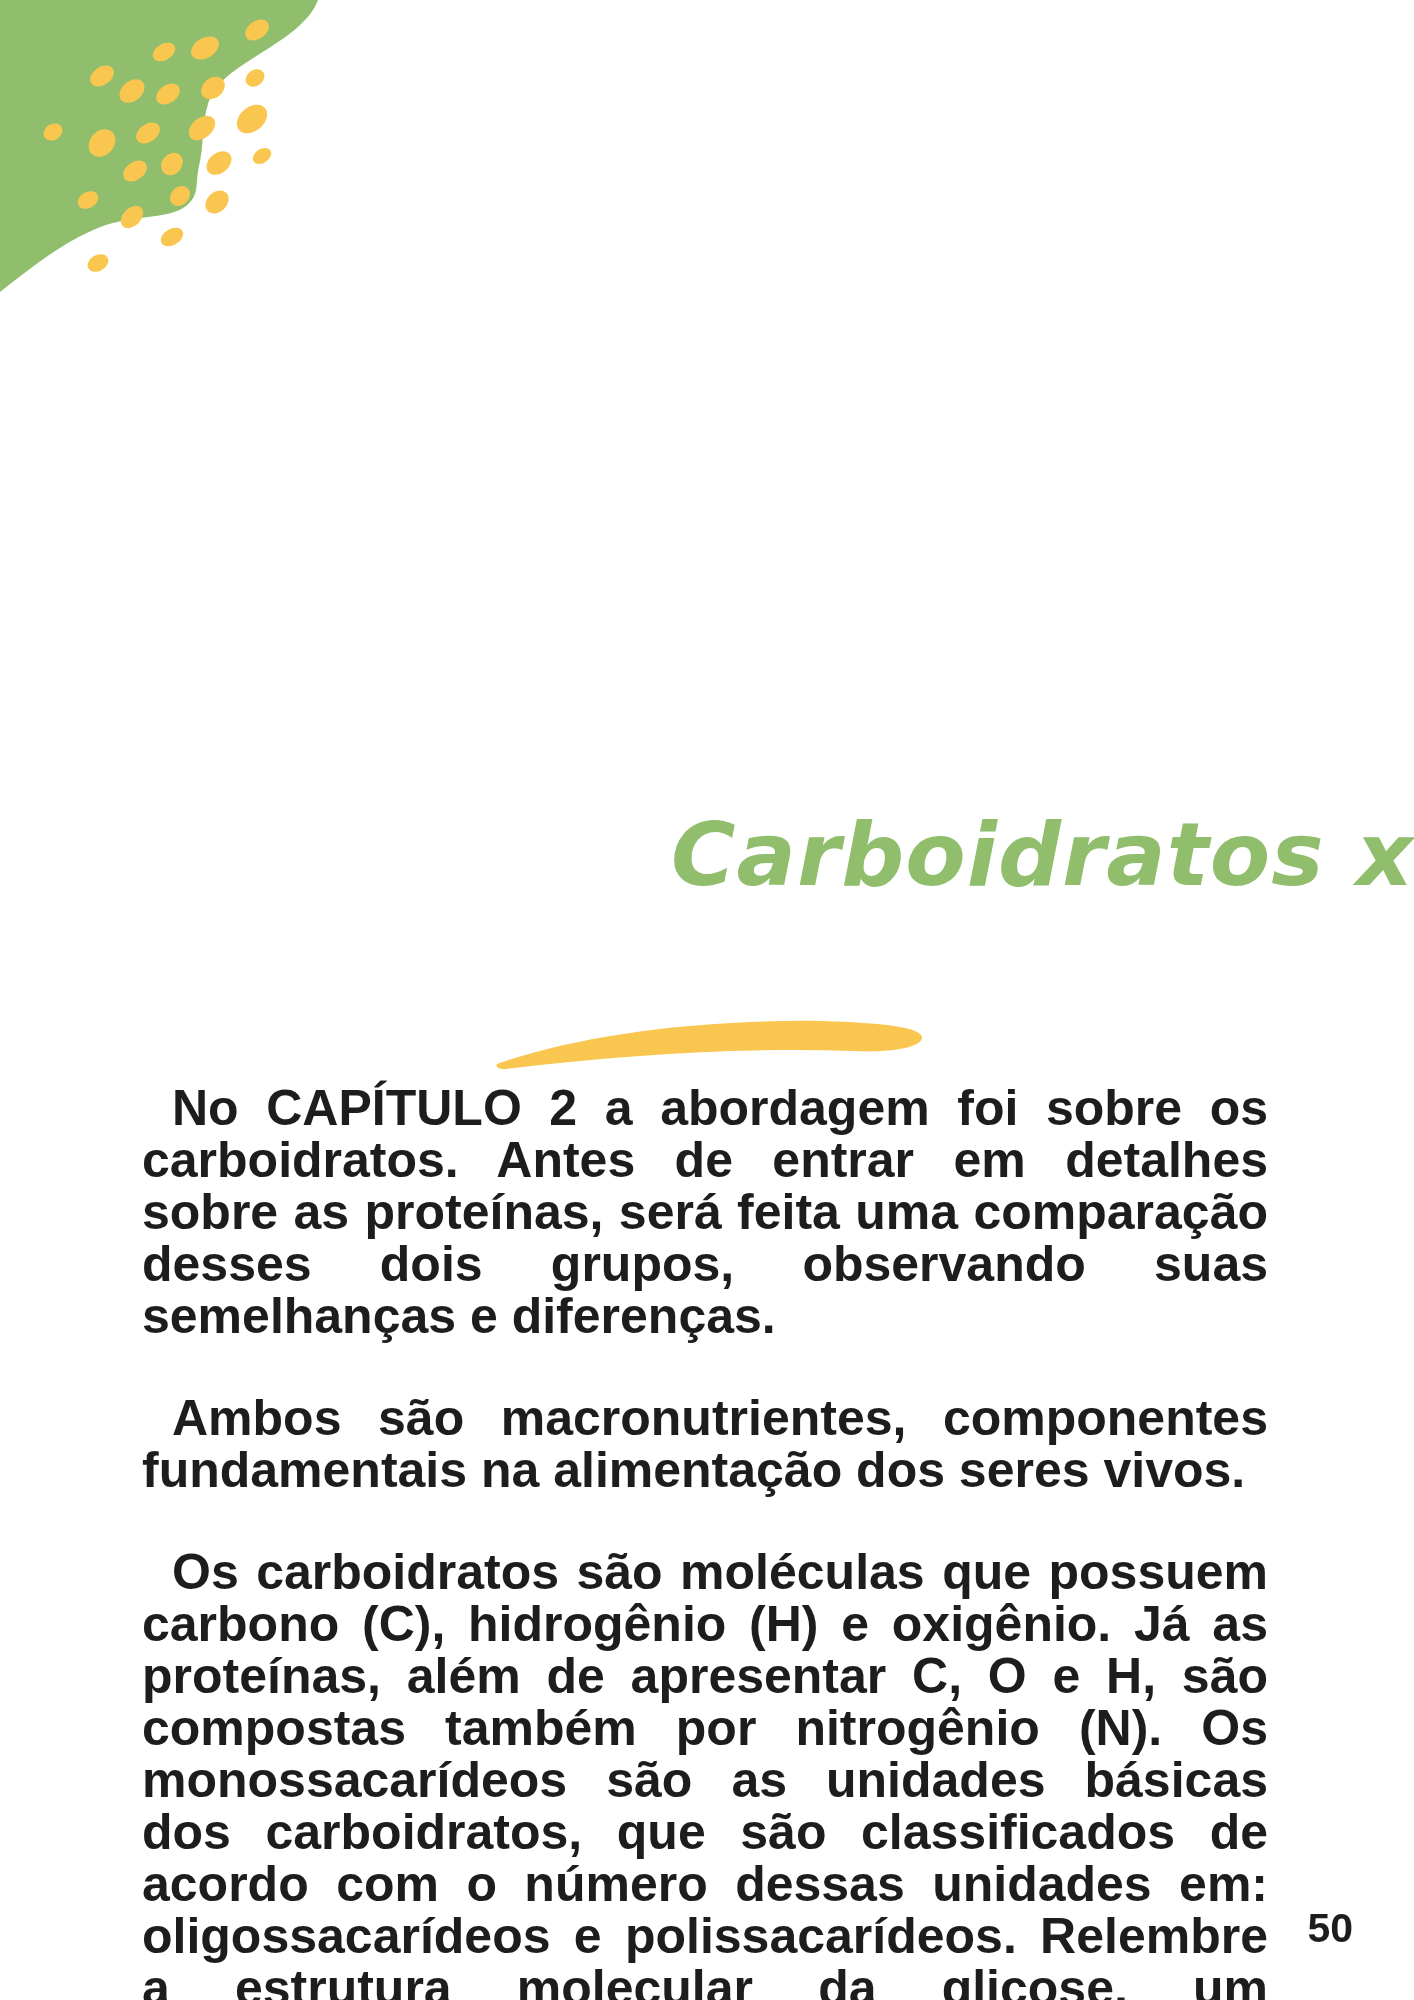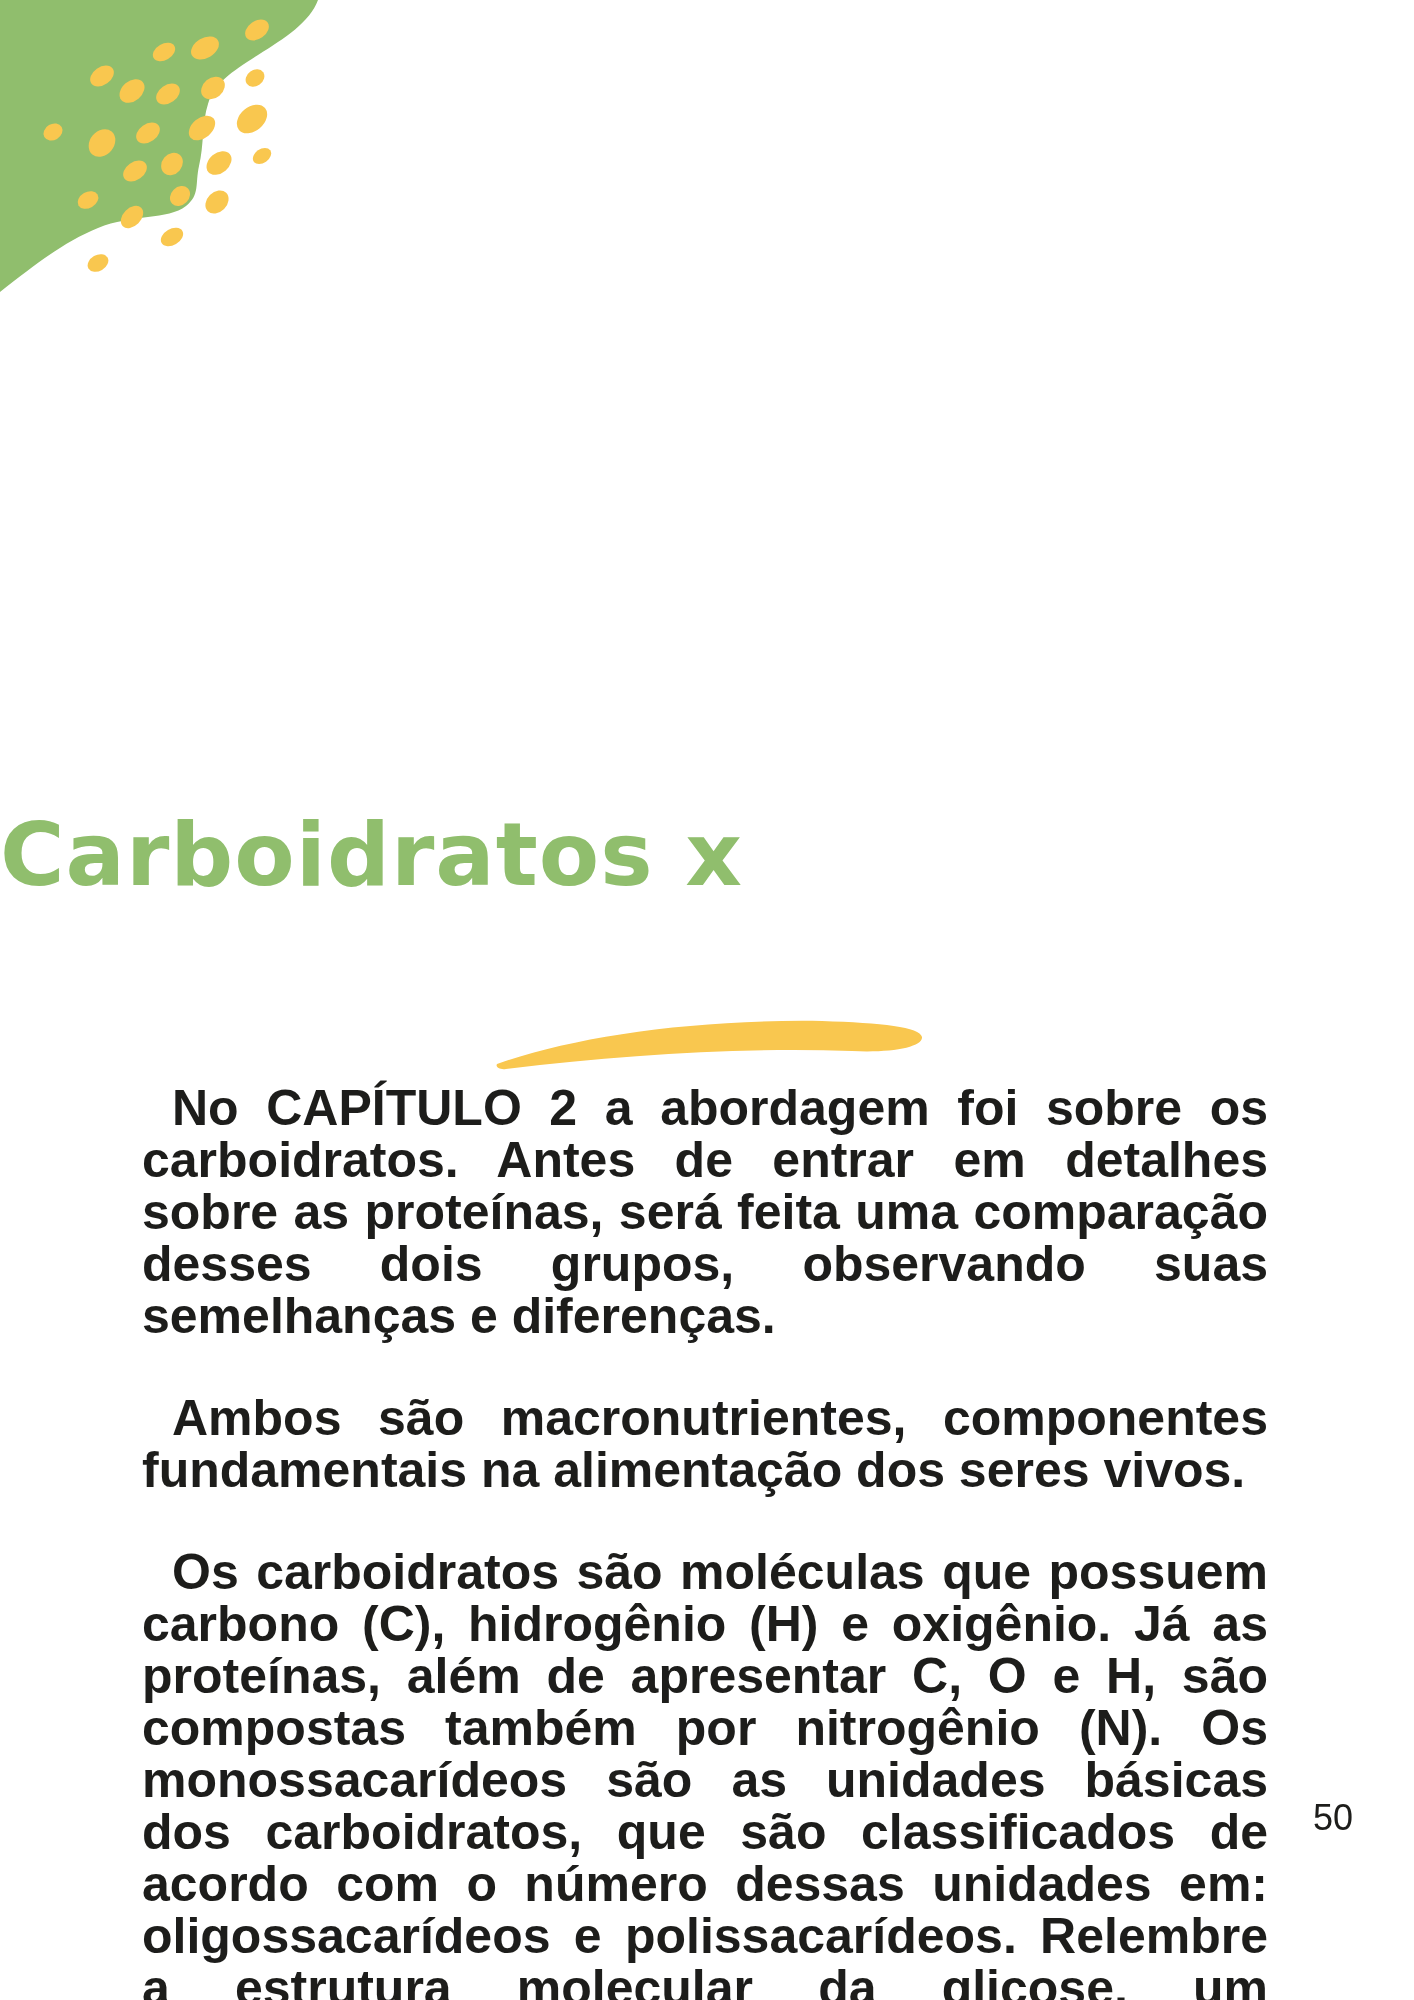--- a/index.html
+++ b/index.html
@@ -21,27 +21,28 @@
   }
   .corner-decor{
     position:absolute;
     left:0;top:0;
     width:340px;height:300px;
   }
   .title-block{
     position:absolute;
     left:0;top:806px;
     width:1414px;
-    text-align:left;
+    text-align:right;
     color:var(--green);
     font-family:"DejaVu Sans", sans-serif;
     font-weight:700;
     font-size:88px;
     line-height:98px;
     letter-spacing:1px;
+    font-style:italic;
   }
   .swoosh{
     position:absolute;
     left:492px;top:1016px;
     width:440px;height:54px;
   }
   .body-text{
     position:absolute;
     left:142px;top:1082px;
     width:1126px;
@@ -51,24 +52,24 @@
     font-weight:700;
     text-align:justify;
     text-justify:inter-word;
   }
   .body-text p{
     margin-bottom:50px;
     text-indent:30px;
   }
   .page-number{
     position:absolute;
-    top:1797px;
+    top:1905px;
     right:61px;
-    font-size:36px;
-    font-weight:400;
+    font-size:41px;
+    font-weight:700;
     color:var(--text);
   }
 </style>
 </head>
 <body>
 
 <div class="page">
 
   <svg class="corner-decor" viewBox="0 0 340 300" aria-hidden="true">
     <path fill="var(--green)" d="M318,0

